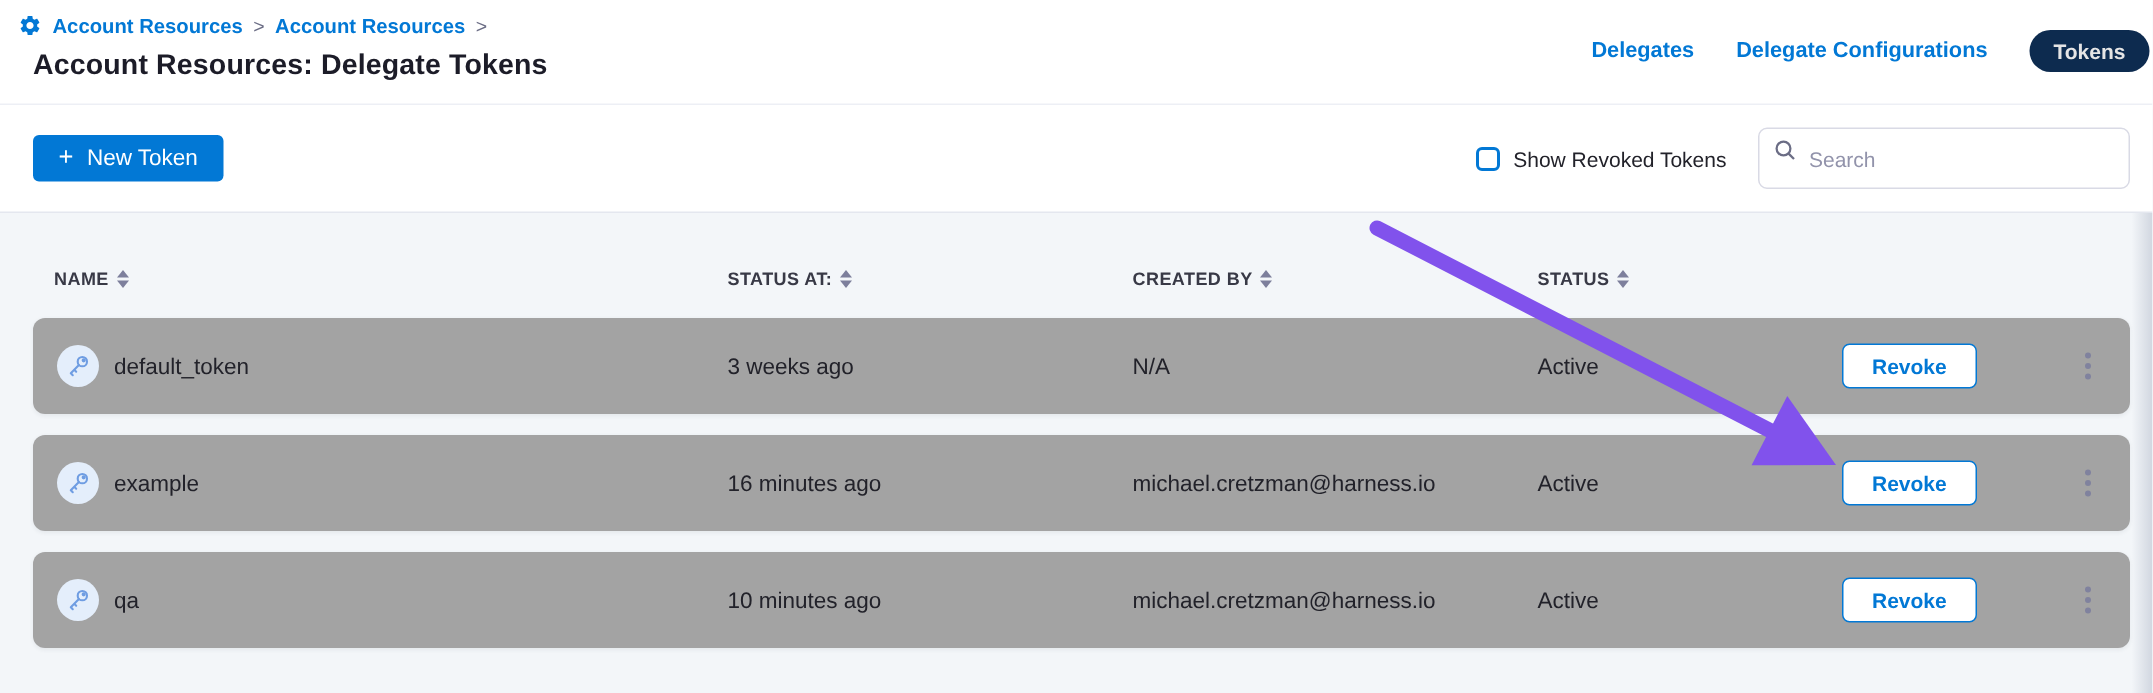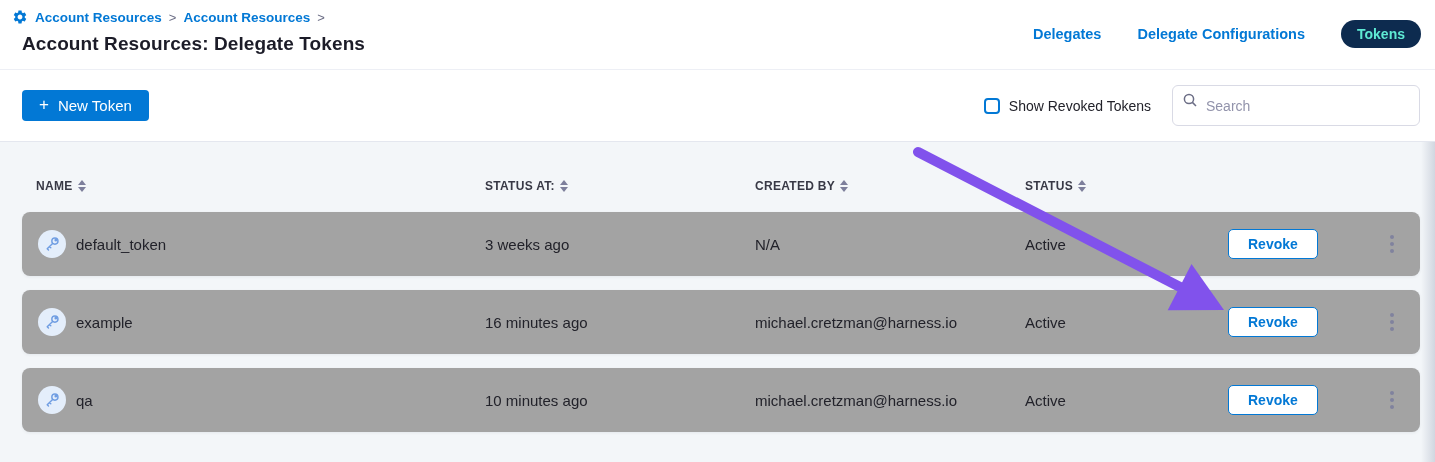--- a/index.html
+++ b/index.html
@@ -23,28 +23,28 @@
     font-size:13.5px; font-weight:600;
   }
   .crumb-link { color:#0278d5; text-decoration:none; cursor:pointer; }
   .crumb-sep { color:#6b6d85; font-weight:400; font-size:13px; }
   .gear-icon svg { display:block; }
   .page-title {
     position:absolute; left:22px; top:33px;
     font-size:19px; font-weight:700; color:#1c1c28; letter-spacing:0.1px;
   }
   .header-nav {
-    position:absolute; right:14px; top:20px;
-    display:flex; align-items:center; gap:36px;
+    position:absolute; right:2px; top:20px;
+    display:flex; align-items:center; gap:28px;
   }
   .nav-link {
     color:#0278d5; font-size:14.5px; font-weight:700; text-decoration:none; cursor:pointer;
   }
   .nav-pill {
-    background:#0d2b4f; color:#5eead4; font-size:14px; font-weight:700;
+    background:#0d2b4f; color:#e5e5e5; font-size:14px; font-weight:700;
     padding:6px 16px; border-radius:15px; cursor:pointer;
   }
 
   
   .toolbar {
     position:absolute; top:70px; left:0; width:1435px; height:72px;
     background:#ffffff; border-bottom:1px solid #e4e7ef;
     box-shadow:0 2px 3px rgba(30,40,60,0.04);
   }
   .new-token-btn {

